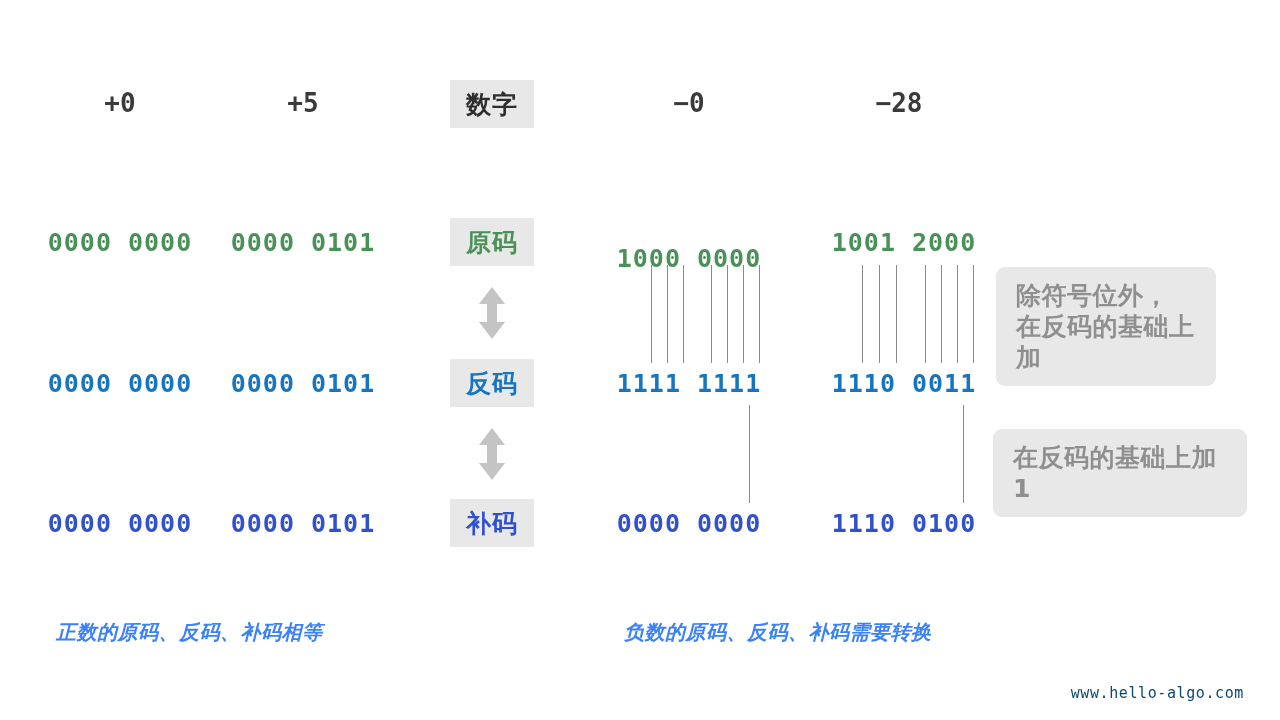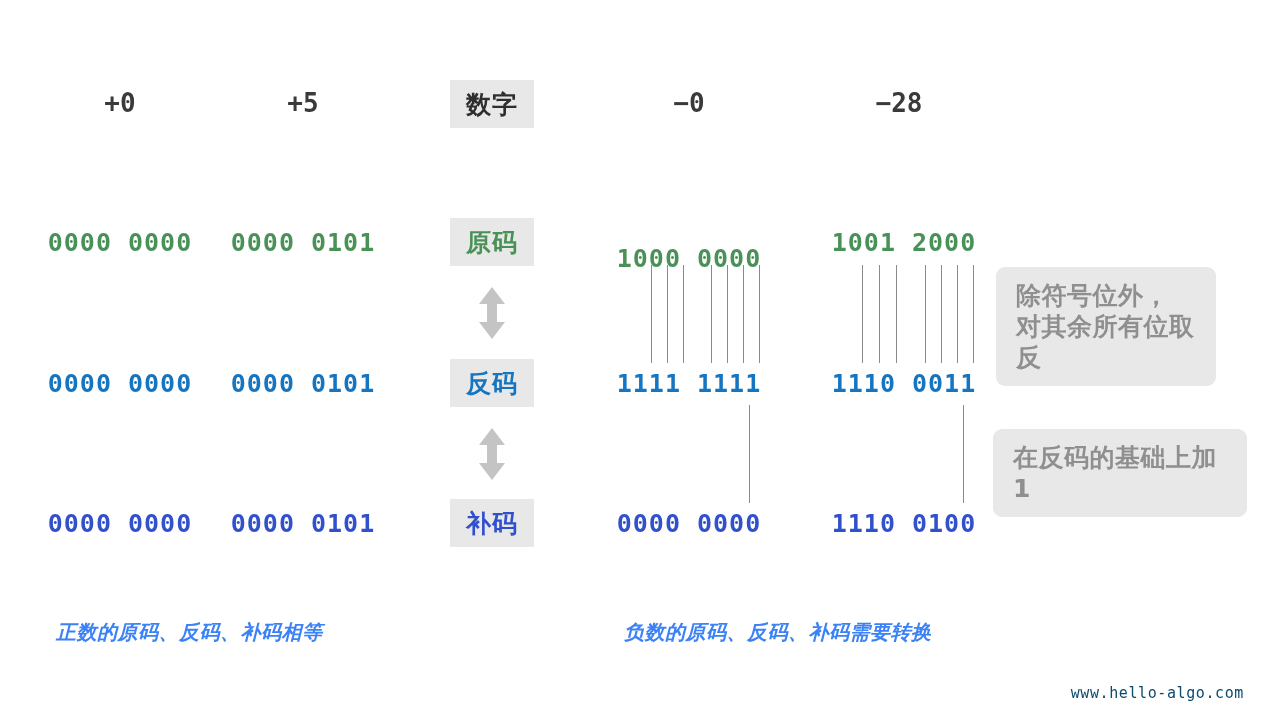--- a/index.html
+++ b/index.html
@@ -187,21 +187,21 @@
   <div class="conn" style="left:925px; top:265px; height:98px;"></div>
   <div class="conn" style="left:941px; top:265px; height:98px;"></div>
   <div class="conn" style="left:957px; top:265px; height:98px;"></div>
   <div class="conn" style="left:973px; top:265px; height:98px;"></div>
 
   <div class="conn" style="left:749px; top:405px; height:98px;"></div>
   <div class="conn" style="left:963px; top:405px; height:98px;"></div>
 
   <div class="note" style="left:996px; top:267px; width:220px;">
     <div>除符号位外，</div>
-    <div>对其余所有位取反</div>
+    <div>在反码的基础上加</div>
   </div>
 
   <div class="note" style="left:993px; top:429px; width:254px;">在反码的基础上加  1</div>
 
   <div class="caption" style="left:56px; top:619px;">正数的原码、反码、补码相等</div>
   <div class="caption" style="left:624px; top:619px;">负数的原码、反码、补码需要转换</div>
 
   <div class="watermark">www.hello-algo.com</div>
 
 </div>

